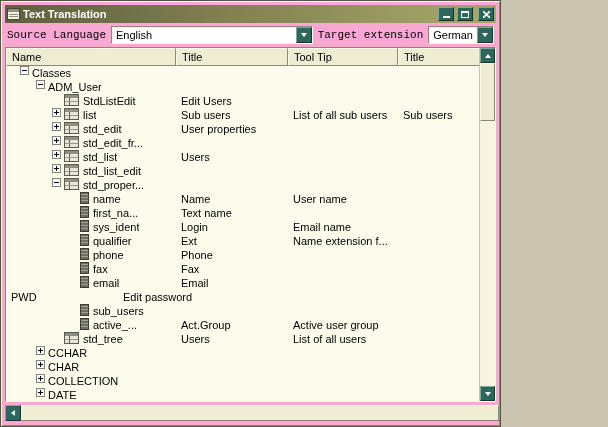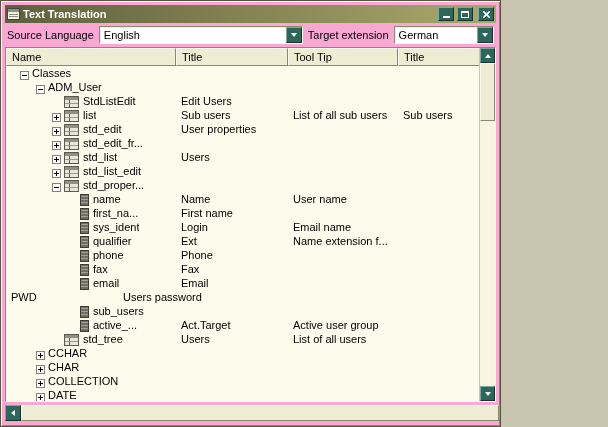--- a/index.html
+++ b/index.html
@@ -27,21 +27,21 @@
     background:#2D665B;
     border:1px solid; border-color:#7FA89C #16332E #16332E #7FA89C;
     display:flex; align-items:center; justify-content:center;
     flex:0 0 auto; cursor:default;
   }
   .winbtn.close { margin-left:2px; }
   .g-min { width:7px; height:2px; background:#fff; margin-top:6px; }
   .g-max { width:8px; height:7px; border:1px solid #fff; border-top-width:2px; }
   
   .toolbar { display:flex; align-items:center; height:24px; gap:5px; padding:0 2px; }
-  .lbl { white-space:nowrap; }
+  .lbl { white-space:nowrap;font-family:Liberation Mono, monospace; }
   .combo {
     height:18px; background:#fff; display:flex; align-items:center;
     border:1px solid; border-color:#8B8A6E #FBF9EA #FBF9EA #8B8A6E;
     box-shadow: inset 1px 1px 0 #55543E1a;
   }
   .combo-value { flex:1; padding:0 4px; white-space:nowrap; overflow:hidden; }
   .combo-arrow {
     width:16px; height:16px; background:#2D665B; flex:0 0 auto;
     border:1px solid; border-color:#7FA89C #16332E #16332E #7FA89C;
     display:flex; align-items:center; justify-content:center;
@@ -62,21 +62,21 @@
   .header-row { display:flex; flex:0 0 18px; height:18px; background:#EFECD4; overflow:hidden; }
   .hcell {
     border-top:1px solid #FBF9EA; border-left:1px solid #FBF9EA;
     border-right:1px solid #8B8A6E; border-bottom:1px solid #8B8A6E;
     padding:2px 0 0 5px; white-space:nowrap; overflow:hidden; flex:0 0 auto;
   }
   .w0{width:170px} .w1{width:112px} .w2{width:110px} .w3{width:120px} .w4{flex:1 1 auto; width:auto;}
   .rows { flex:1; overflow:hidden; }
   .row { display:flex; height:14px; line-height:14px; white-space:nowrap; }
   .cell { overflow:hidden; padding-left:5px; flex:0 0 auto; }
-  .cell.c-name { padding-left:2px; display:flex; align-items:flex-end; }
+  .cell.c-name { padding-left:2px; display:flex; align-items:flex-start; }
   .indent { flex:0 0 auto; height:1px; }
   .expander {
     width:9px; height:9px; flex:0 0 9px; margin-right:3px;
     border:1px solid #84837B; background:#fff; position:relative;
   }
   .expander::before { content:""; position:absolute; left:1px; top:3px; width:5px; height:1px; background:#000; }
   .expander.plus::after { content:""; position:absolute; left:3px; top:1px; width:1px; height:5px; background:#000; }
   .node-icon { margin-right:4px; display:flex; flex:0 0 auto; align-items:center; }
   .name-text { overflow:hidden; }
   
@@ -332,21 +332,21 @@
       <span class="node-icon">
                 <svg width="9" height="12" viewBox="0 0 9 12">
                   <rect x="0.5" y="0.5" width="8" height="11" fill="#6E6E62" stroke="#3C3C34"></rect>
                   <rect x="1" y="2" width="7" height="1" fill="#A0A094"></rect>
                   <rect x="1" y="5" width="7" height="1" fill="#A0A094"></rect>
                   <rect x="1" y="8" width="7" height="1" fill="#A0A094"></rect>
                 </svg>
               </span>
       <span class="name-text">first_na...</span>
     </div>
-    <div class="cell w1">First name</div>
+    <div class="cell w1">Text name</div>
     <div class="cell w2"></div>
     <div class="cell w3"></div>
     <div class="cell w4"></div>
   </div>
           <div class="row">
     <div class="cell c-name w0">
       <span class="indent" style="width: 60px;"></span>
       <span class="expander" style="visibility: hidden;"></span>
       <span class="node-icon">
                 <svg width="9" height="12" viewBox="0 0 9 12">
@@ -434,21 +434,21 @@
               </span>
       <span class="name-text">email</span>
     </div>
     <div class="cell w1">Email</div>
     <div class="cell w2"></div>
     <div class="cell w3"></div>
     <div class="cell w4"></div>
   </div>
           <div class="row">
     <div class="cell w1">PWD</div>
-    <div class="cell w2">Users password</div>
+    <div class="cell w2">Edit password</div>
     <div class="cell w3"></div>
     <div class="cell w4"></div>
   </div>
           <div class="row">
     <div class="cell c-name w0">
       <span class="indent" style="width: 60px;"></span>
       <span class="expander" style="visibility: hidden;"></span>
       <span class="node-icon">
                 <svg width="9" height="12" viewBox="0 0 9 12">
                   <rect x="0.5" y="0.5" width="8" height="11" fill="#6E6E62" stroke="#3C3C34"></rect>
@@ -471,21 +471,21 @@
       <span class="node-icon">
                 <svg width="9" height="12" viewBox="0 0 9 12">
                   <rect x="0.5" y="0.5" width="8" height="11" fill="#6E6E62" stroke="#3C3C34"></rect>
                   <rect x="1" y="2" width="7" height="1" fill="#A0A094"></rect>
                   <rect x="1" y="5" width="7" height="1" fill="#A0A094"></rect>
                   <rect x="1" y="8" width="7" height="1" fill="#A0A094"></rect>
                 </svg>
               </span>
       <span class="name-text">active_...</span>
     </div>
-    <div class="cell w1">Act.Target</div>
+    <div class="cell w1">Act.Group</div>
     <div class="cell w2">Active user group</div>
     <div class="cell w3"></div>
     <div class="cell w4"></div>
   </div>
           <div class="row">
     <div class="cell c-name w0">
       <span class="indent" style="width: 44px;"></span>
       <span class="expander" style="visibility: hidden;"></span>
       <span class="node-icon">
                 <svg width="15" height="12" viewBox="0 0 15 12">

